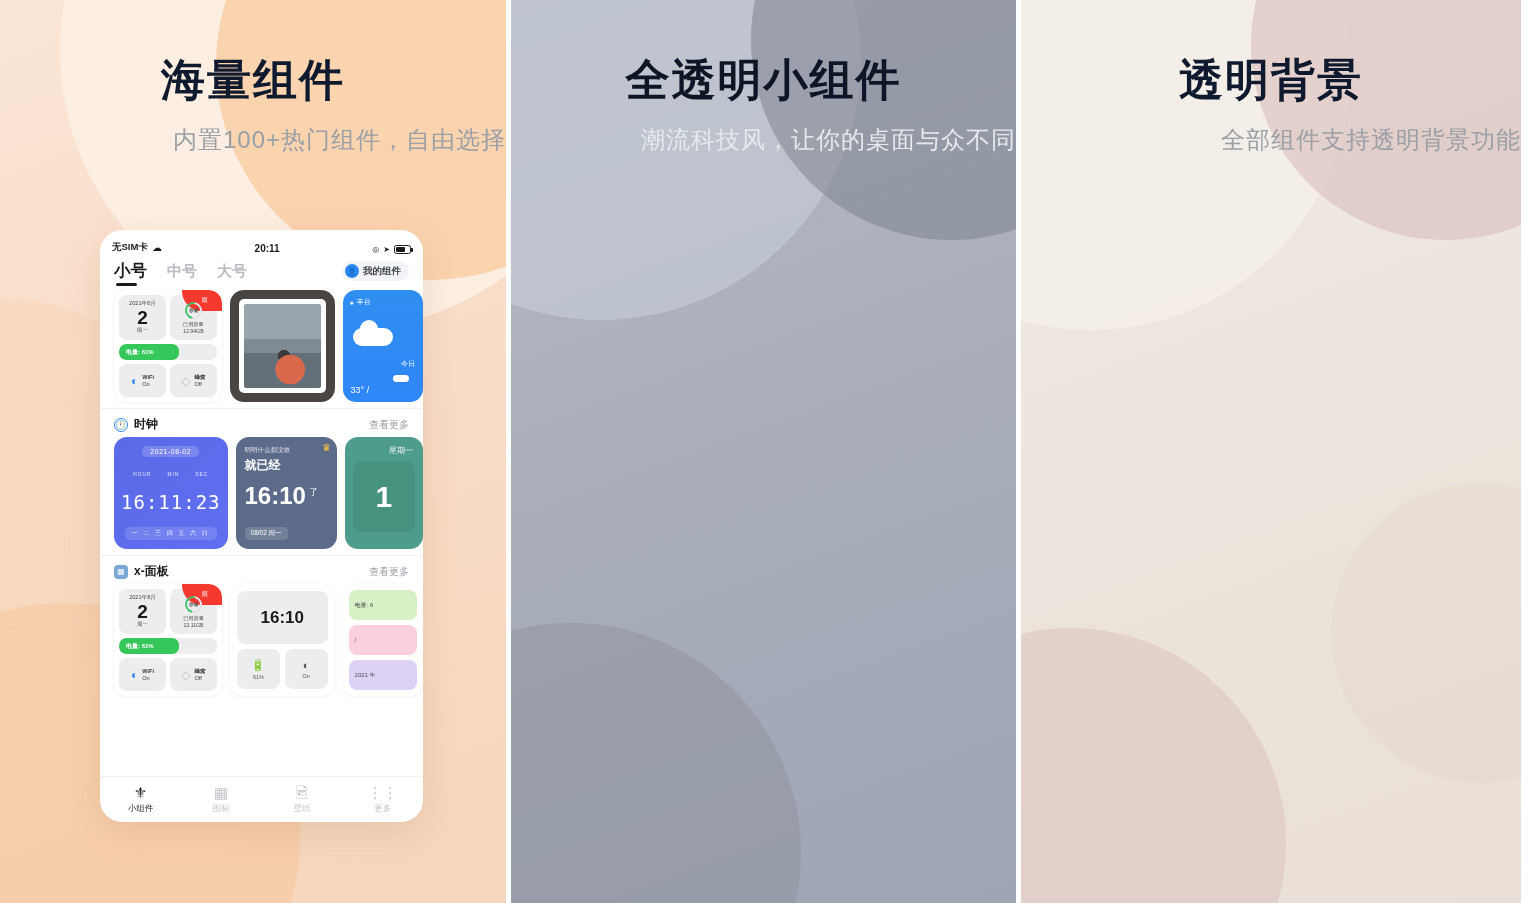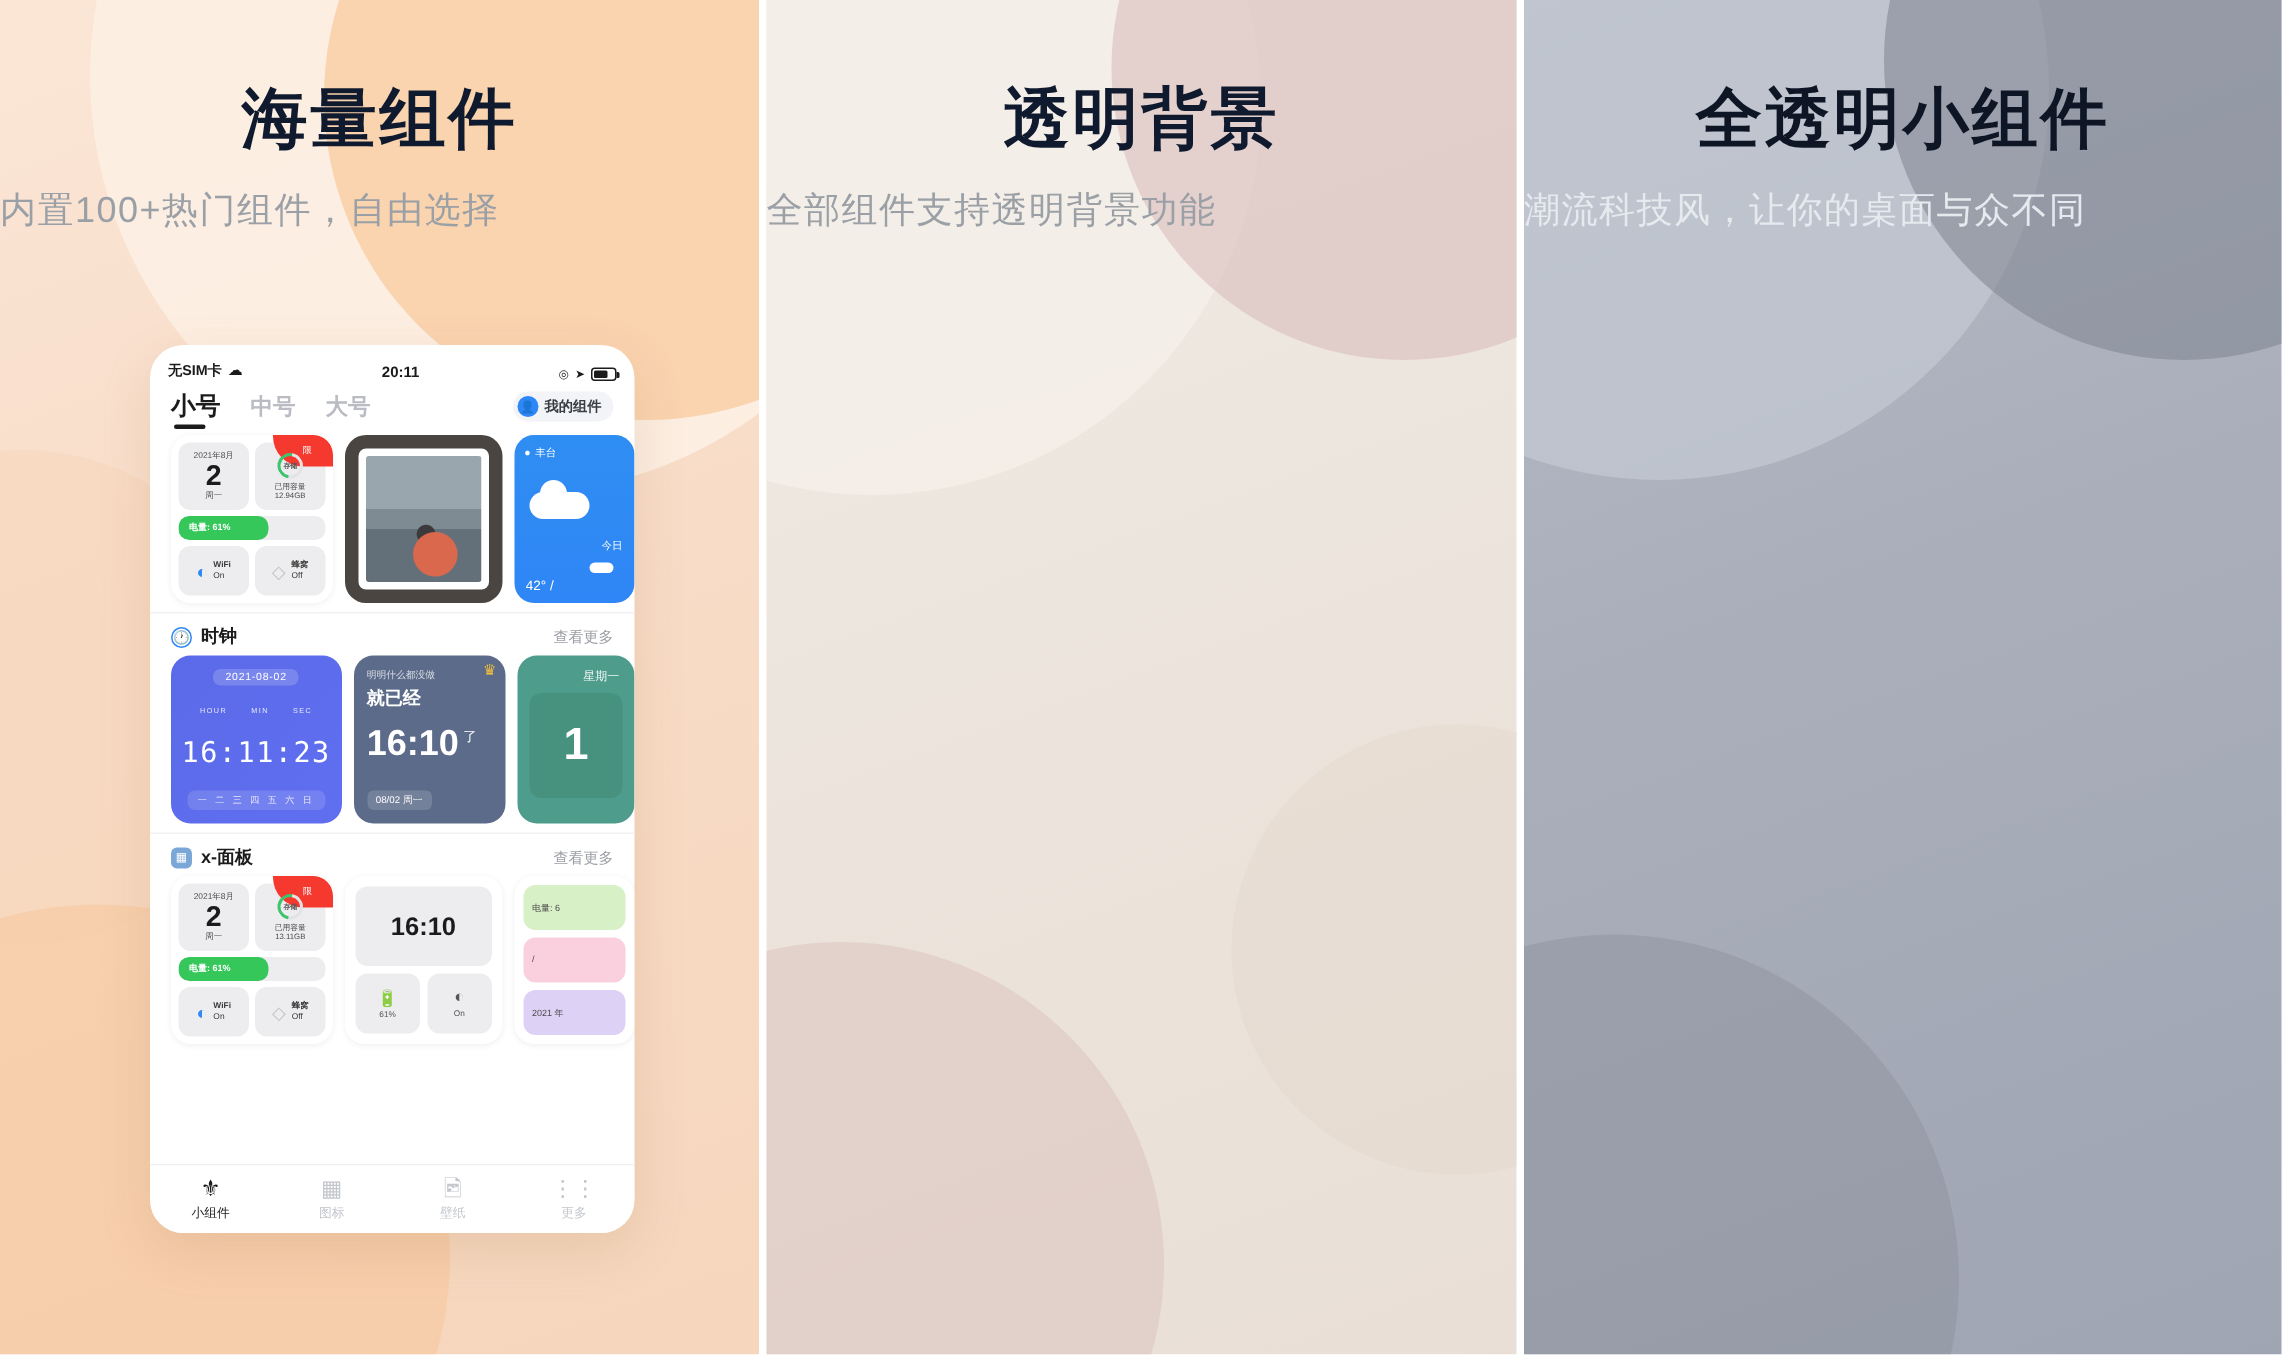--- a/index.html
+++ b/index.html
@@ -26,21 +26,21 @@
   .p2 .b2 { width: 520px; height: 520px; left: -190px; top: -190px; background: #f4efe9; opacity:.85;}
   .p2 .b3 { width: 430px; height: 430px; left: -165px; bottom: -155px; background: #d9bdbb; opacity:.45;}
   .p2 .b4 { width: 300px; height: 300px; right: -110px; bottom: 120px; background: #e4d8cd; opacity:.45;}
 
   .p3 .b1 { width: 400px; height: 400px; right: -135px; top: -160px; background: #7e8490; opacity:.55; }
   .p3 .b2 { width: 520px; height: 520px; left: -170px; top: -200px; background: #c3c8d1; opacity:.75;}
   .p3 .b3 { width: 460px; height: 460px; left: -170px; bottom: -180px; background: #8b909c; opacity:.45;}
 
   .ptitle { position: relative; text-align: center; font-size: 44px; font-weight: 800; letter-spacing: 2px; color:#101a2e; padding-top: 58px; line-height:1; }
   .p3 .ptitle { color:#0e1626; }
-  .psub { position: relative; text-align:left; font-size: 24px; color:#9aa0a6; padding-top: 22px; letter-spacing: 1px;}
+  .psub { position: relative; text-align:right; font-size: 24px; color:#9aa0a6; padding-top: 22px; letter-spacing: 1px;}
   .p3 .psub { color:#e6e9ee; }
 
   
   .phone1 {
     position:absolute; left:100px; top:230px; width:323px; height:592px;
     background:#fff; border-radius:22px; box-shadow: 0 12px 34px rgba(160,110,60,.16);
     overflow:hidden;
   }
   .sb1 { display:flex; align-items:flex-end; height:24px; padding:4px 12px 0 12px; font-size:9.5px; font-weight:700; color:#1b1b1b;}
   .sb1 .left{ display:flex; align-items:center; gap:4px;}
@@ -223,21 +223,21 @@
         </div>
 
         <div class="card-weather">
           <div class="loc">
               <span>●</span>
               <span>丰台</span>
             </div>
           <div class="cloudy"></div>
           <div class="today">今日</div>
           <div class="sm-cloud"></div>
-          <div class="tmp">42° /</div>
+          <div class="tmp">33° /</div>
         </div>
       </div>
 
       <div class="sechead">
         <span class="ic clock">🕐</span>
         <span class="ttl">时钟</span>
         <span class="more">查看更多</span>
       </div>
       <div class="rowclock">
         <div class="ck1">
@@ -342,33 +342,33 @@
           <span>壁纸</span>
         </div>
         <div class="it">
           <span class="gl">⋮⋮</span>
           <span>更多</span>
         </div>
       </div>
     </div>
   </div>
 
+  <div class="panel p3">
+    <div class="blob b2"></div>
+    <div class="blob b1"></div>
+    <div class="blob b3"></div>
+
+    <div class="ptitle">全透明小组件</div>
+    <div class="psub">潮流科技风，让你的桌面与众不同</div>
+
+  </div>
+
   <div class="panel p2">
     <div class="blob b2"></div>
     <div class="blob b1"></div>
     <div class="blob b3"></div>
     <div class="blob b4"></div>
 
     <div class="ptitle">透明背景</div>
     <div class="psub">全部组件支持透明背景功能</div>
 
   </div>
-
-  <div class="panel p3">
-    <div class="blob b2"></div>
-    <div class="blob b1"></div>
-    <div class="blob b3"></div>
-
-    <div class="ptitle">全透明小组件</div>
-    <div class="psub">潮流科技风，让你的桌面与众不同</div>
-
-  </div>
 </div>
 
 </body></html>

